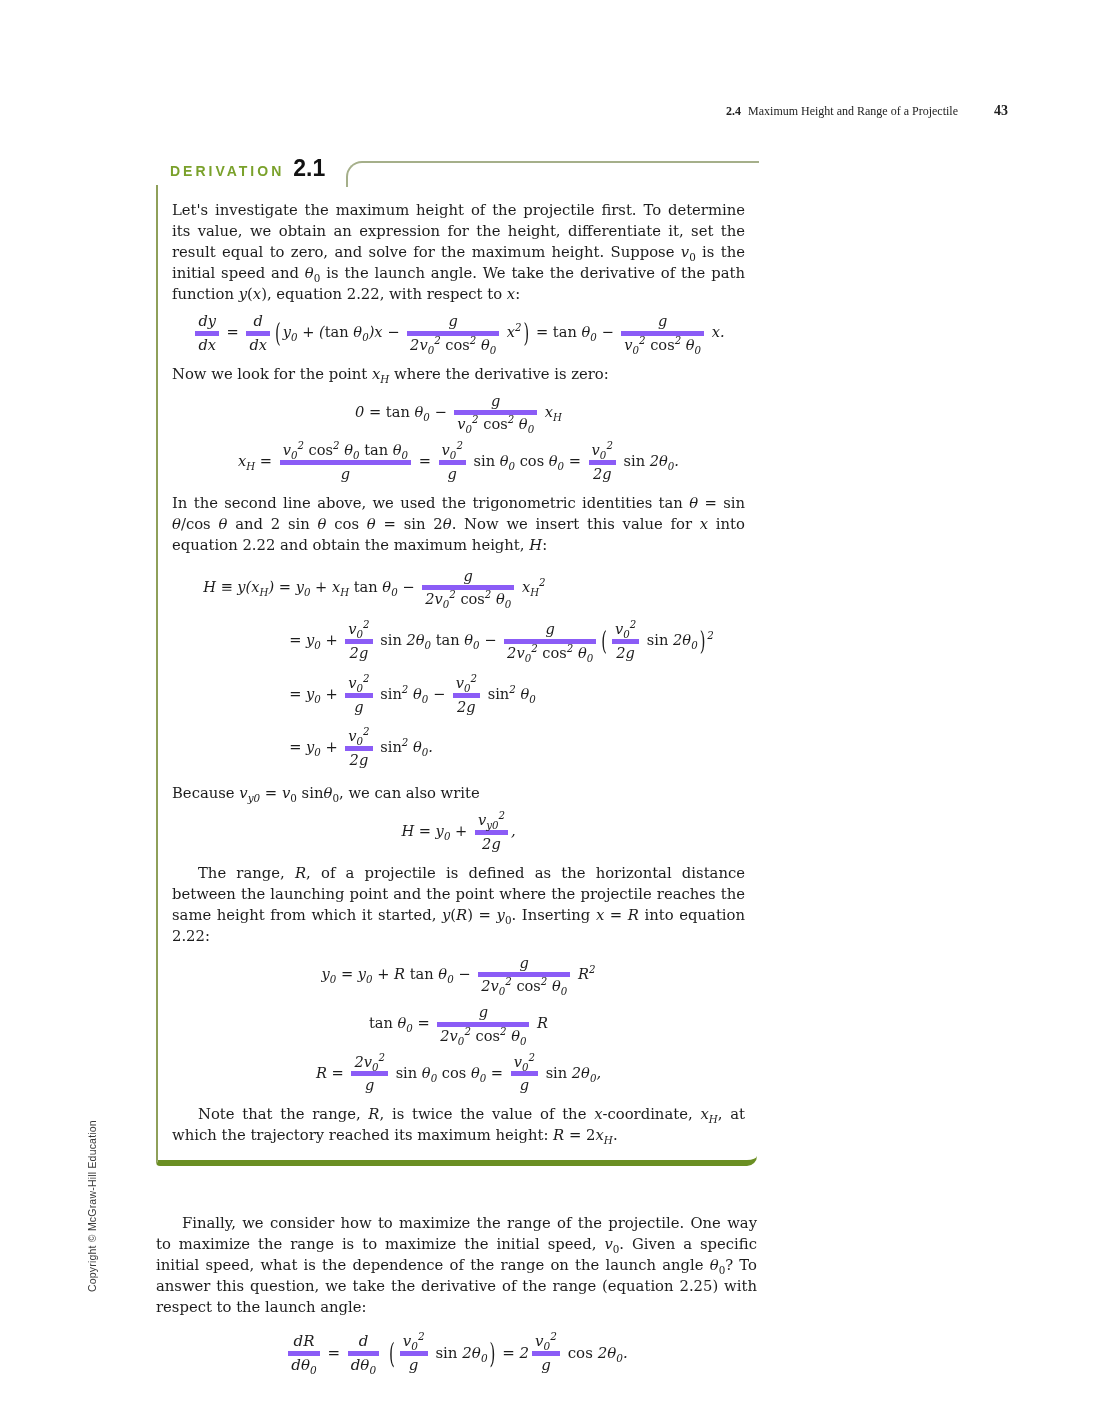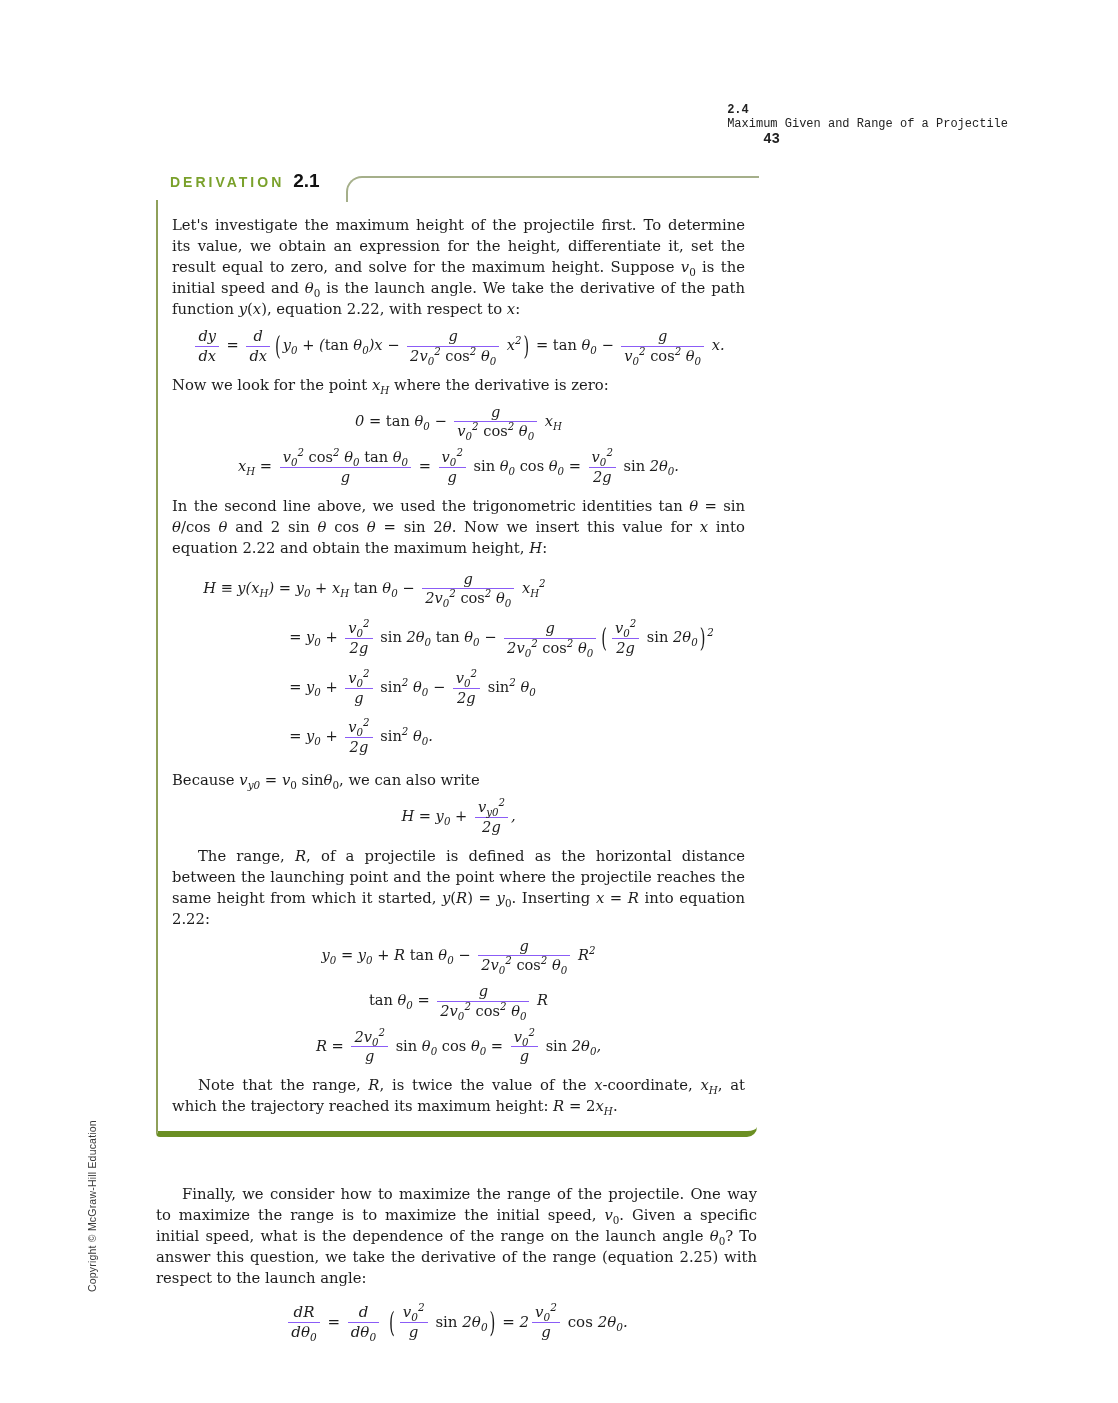--- a/index.html
+++ b/index.html
@@ -1,33 +1,33 @@
 <!DOCTYPE html>
 <html><head>
 <meta charset="utf-8">
 <style>
   html,body{margin:0;padding:0;background:#ffffff;}
   .page{position:relative;width:1118px;height:1403px;background:#fff;overflow:hidden;
         font-family:"DejaVu Serif", serif;color:#1c1c1c;}
 
   
-  .running-head{position:absolute;top:103px;right:110px;display:flex;align-items:flex-start;
-                font-family:Liberation Mono, monospace;font-size:12px;color:#222;flex-direction:column;}
+  .running-head{position:absolute;top:103px;right:110px;display:flex;align-items:flex-end;
+                font-family:Liberation Serif, serif;font-size:12px;color:#222;}
   .rh-sec{font-weight:bold;margin-right:7px;}
   .rh-title{font-weight:normal;}
   .rh-page{font-weight:bold;font-size:14px;margin-left:36px;}
 
   
-  .content{position:absolute;top:170px;left:156px;width:601px;}
+  .content{position:absolute;top:155px;left:156px;width:601px;}
 
   
   .deriv-head{display:flex;align-items:baseline;padding-left:14px;height:26px;margin-bottom:4px;}
   .deriv-label{font-family:"Liberation Sans", sans-serif;font-weight:bold;font-size:14px;
                letter-spacing:3px;color:#7aa12b;}
-  .deriv-number{font-family:"Liberation Sans", sans-serif;font-weight:bold;font-size:19px;
+  .deriv-number{font-family:"Liberation Sans", sans-serif;font-weight:bold;font-size:23px;
                 color:#111;margin-left:9px;}
 
   
   .deriv-box{position:relative;border-left:2px solid #8fa05a;border-bottom:6px solid #6b8f23;
              border-radius:0 0 10px 4px;padding:14px 12px 12px 14px;box-sizing:border-box;}
   .tab-curve{position:absolute;top:-24px;left:188px;right:-2px;height:24px;
              border-top:2px solid #a5af8a;border-left:2px solid #a5af8a;
              border-top-left-radius:16px;}
 
   
@@ -35,42 +35,42 @@
   .indent{text-indent:26px;}
   .it{font-style:italic;}
   .rm{font-style:normal !important;}
 
   
   .eq{font-style:italic;text-align:center;margin:9px 0;font-size:14.6px;line-height:1.25;}
   .eq-stack{width:fit-content;margin:4px auto;}
   .eq-stack .eq{text-align:left;margin:13px 15px;}
   .eq-cont{padding-left:86px;}
   .frac{display:inline-block;vertical-align:middle;text-align:center;line-height:1.15;margin:0 3px;}
-  .frac .num{display:block;border-bottom:1px solid #8b5cf6;padding:0 3px 1px 3px;}
+  .frac .num{display:block;border-bottom:5px solid #8b5cf6;padding:0 3px 1px 3px;}
   .frac .den{display:block;padding:1px 3px 0 3px;}
   sub,sup{font-size:70%;line-height:0;}
   .big{display:inline-block;transform:scaleY(1.8);vertical-align:middle;font-style:normal;margin:0 2px;}
 
   
   .closing-para{margin-top:46px;}
   .closing-eq{margin-top:16px;font-size:15px;}
 
   
   .copyright{position:absolute;left:86px;top:1292px;transform:rotate(-90deg);
              transform-origin:0 0;font-family:"Liberation Sans", sans-serif;
              font-size:10.5px;color:#3a3a3a;white-space:nowrap;letter-spacing:0.2px;}
 </style>
 </head>
 <body>
 
 <div class="page">
 
   <div class="running-head">
     <span class="rh-sec">2.4</span>
-    <span class="rh-title">Maximum Given and Range of a Projectile</span>
+    <span class="rh-title">Maximum Height and Range of a Projectile</span>
     <span class="rh-page">43</span>
   </div>
 
   <div class="content">
 
     <div class="deriv-head">
       <span class="deriv-label">DERIVATION</span>
       <span class="deriv-number">2.1</span>
     </div>
 

